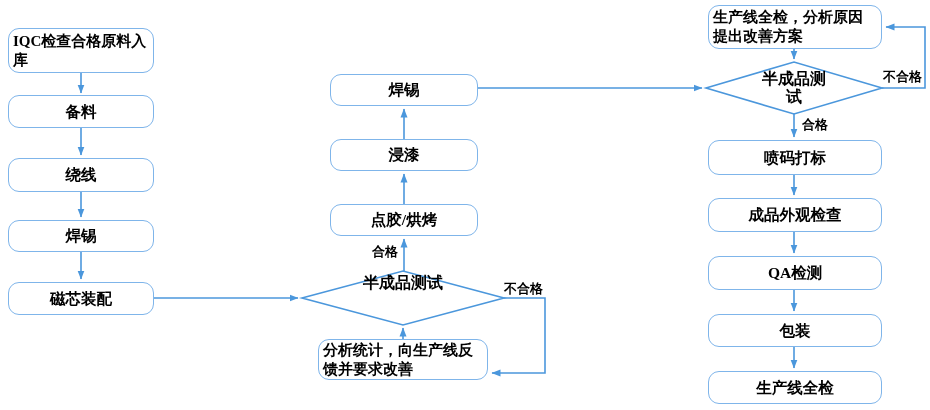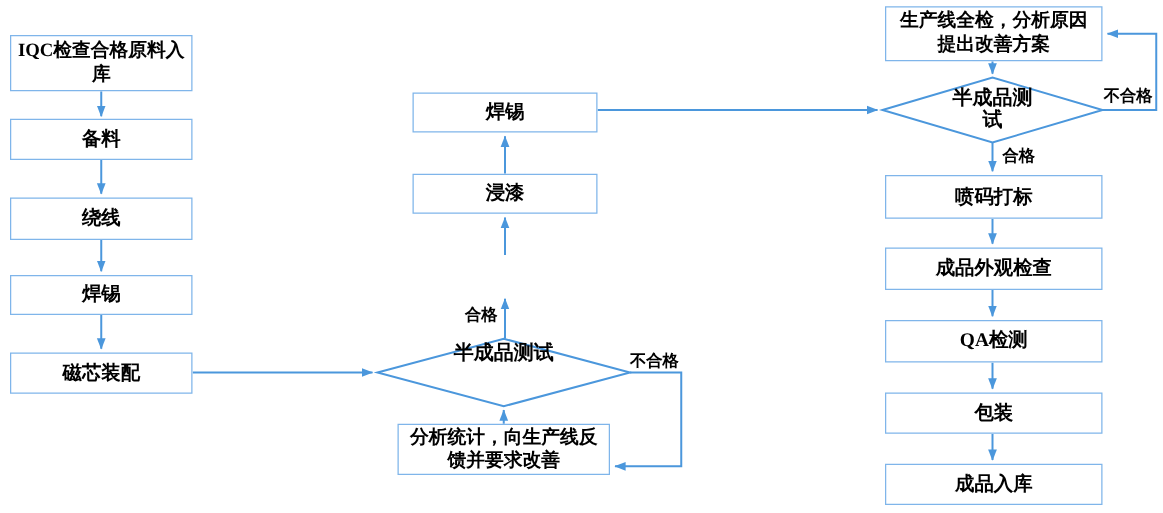--- a/index.html
+++ b/index.html
@@ -20,24 +20,24 @@
     stroke:var(--connector);stroke-width:1.6;fill:none;
   }
   svg.wires polygon.diamond{
     stroke:var(--connector);stroke-width:1.6;fill:#ffffff;
   }
   .arrow-head{fill:var(--connector);}
   .node{
     position:absolute;
     box-sizing:border-box;
     border:1.6px solid var(--box-border);
-    border-radius:0;
+    border-radius:11px;
     background:#ffffff;
     display:flex;align-items:center;justify-content:center;
-    text-align:center;
+    text-align:left;
     font-weight:bold;color:var(--text);
     font-size:15.5px;line-height:1.25;
     padding:1px 4px;
   }
   .node.small-text{font-size:15px;}
   .dlabel{
     position:absolute;
     display:flex;align-items:center;justify-content:center;
     text-align:center;
     font-weight:bold;color:var(--text);
@@ -96,30 +96,31 @@
   </svg>
 
   <div class="node small-text" style="left:8px;top:28px;width:146px;height:45px;">IQC检查合格原料入库</div>
   <div class="node" style="left:8px;top:158px;width:146px;height:34px;">绕线</div>
   <div class="node" style="left:8px;top:95px;width:146px;height:33px;">备料</div>
   <div class="node" style="left:8px;top:220px;width:146px;height:32px;">焊锡</div>
   <div class="node" style="left:8px;top:282px;width:146px;height:33px;">磁芯装配</div>
 
   <div class="node" style="left:330px;top:74px;width:148px;height:32px;">焊锡</div>
   <div class="node" style="left:330px;top:139px;width:148px;height:32px;">浸漆</div>
+  <div class="node" style="left:330px;top:204px;width:148px;height:32px;">点胶/烘烤</div>
   <div class="node small-text" style="left:318px;top:339px;width:170px;height:41px;">分析统计，向生产线反馈并要求改善</div>
 
   <div class="dlabel" style="left:343px;top:272px;width:120px;height:22px;text-align:right;">半成品测试</div>
   <div class="dlabel" style="left:758px;top:68px;width:72px;height:40px;">半成品测试</div>
 
   <div class="node small-text" style="left:708px;top:5px;width:174px;height:44px;">生产线全检，分析原因提出改善方案</div>
   <div class="node" style="left:708px;top:140px;width:174px;height:35px;">喷码打标</div>
   <div class="node" style="left:708px;top:198px;width:174px;height:34px;">成品外观检查</div>
   <div class="node" style="left:708px;top:256px;width:174px;height:34px;">QA检测</div>
   <div class="node" style="left:708px;top:314px;width:174px;height:33px;">包装</div>
-  <div class="node" style="left:708px;top:371px;width:174px;height:33px;">成品入库</div>
+  <div class="node" style="left:708px;top:371px;width:174px;height:33px;">生产线全检</div>
 
   <div class="edge-label" style="left:358px;top:245px;width:40px;text-align:right;">合格</div>
   <div class="edge-label" style="left:504px;top:282px;">不合格</div>
   <div class="edge-label" style="left:802px;top:118px;">合格</div>
   <div class="edge-label" style="left:883px;top:70px;">不合格</div>
 
 </div>
 
 </body></html>

